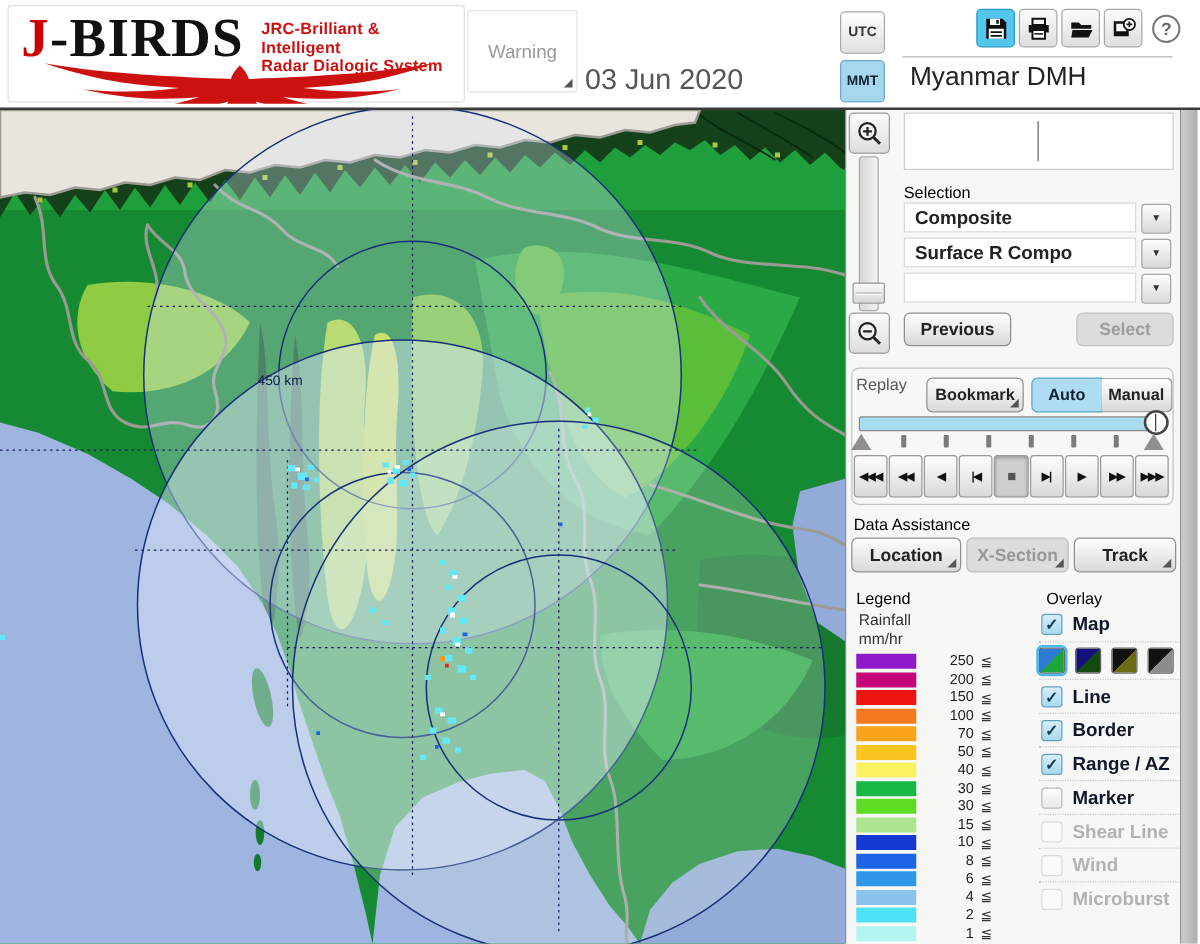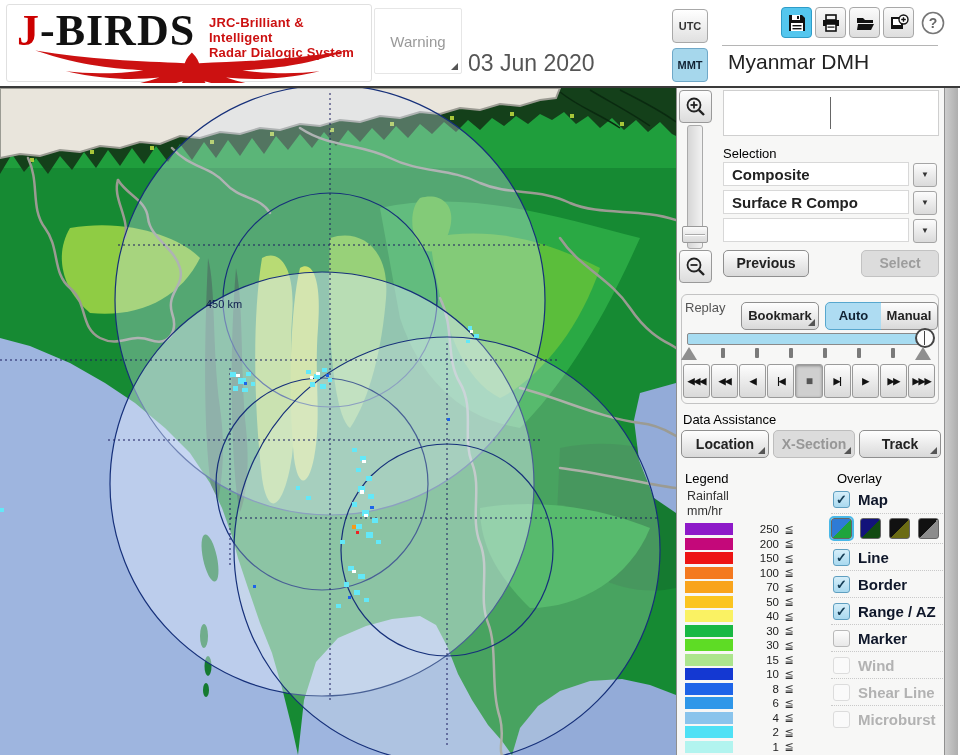--- a/index.html
+++ b/index.html
@@ -527,25 +527,25 @@
       <div class="ov-item">
         <span class="cbx on">✓</span>
         <span class="ov-lab">Range / AZ</span>
       </div>
       <div class="ov-item">
         <span class="cbx"></span>
         <span class="ov-lab">Marker</span>
       </div>
       <div class="ov-item dis">
         <span class="cbx dis"></span>
-        <span class="ov-lab">Wind</span>
+        <span class="ov-lab">Shear Line</span>
       </div>
       <div class="ov-item dis">
         <span class="cbx dis"></span>
-        <span class="ov-lab">Shear Line</span>
+        <span class="ov-lab">Wind</span>
       </div>
       <div class="ov-item dis">
         <span class="cbx dis"></span>
         <span class="ov-lab">Microburst</span>
       </div>
     </div>
   </div>
 
   <div id="strip">
     <span class="arr"></span>

